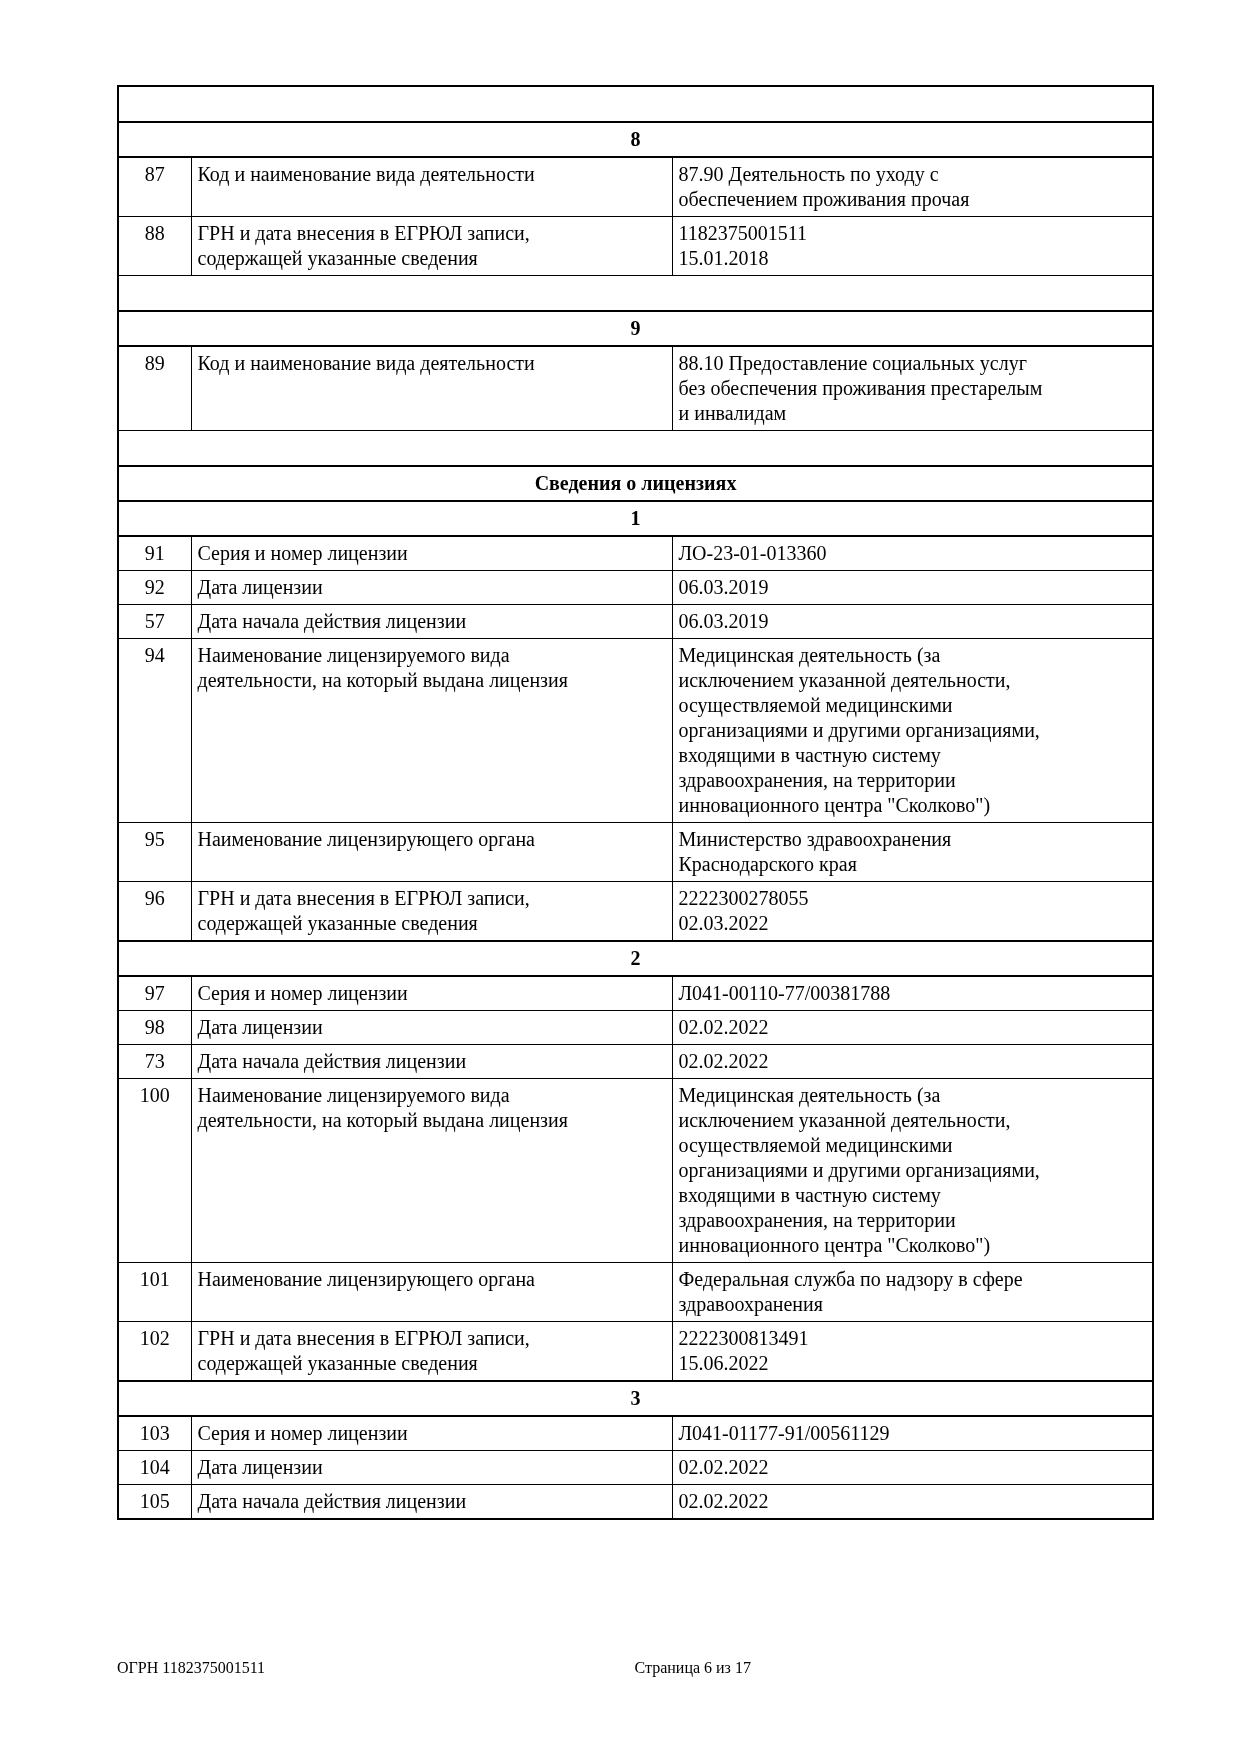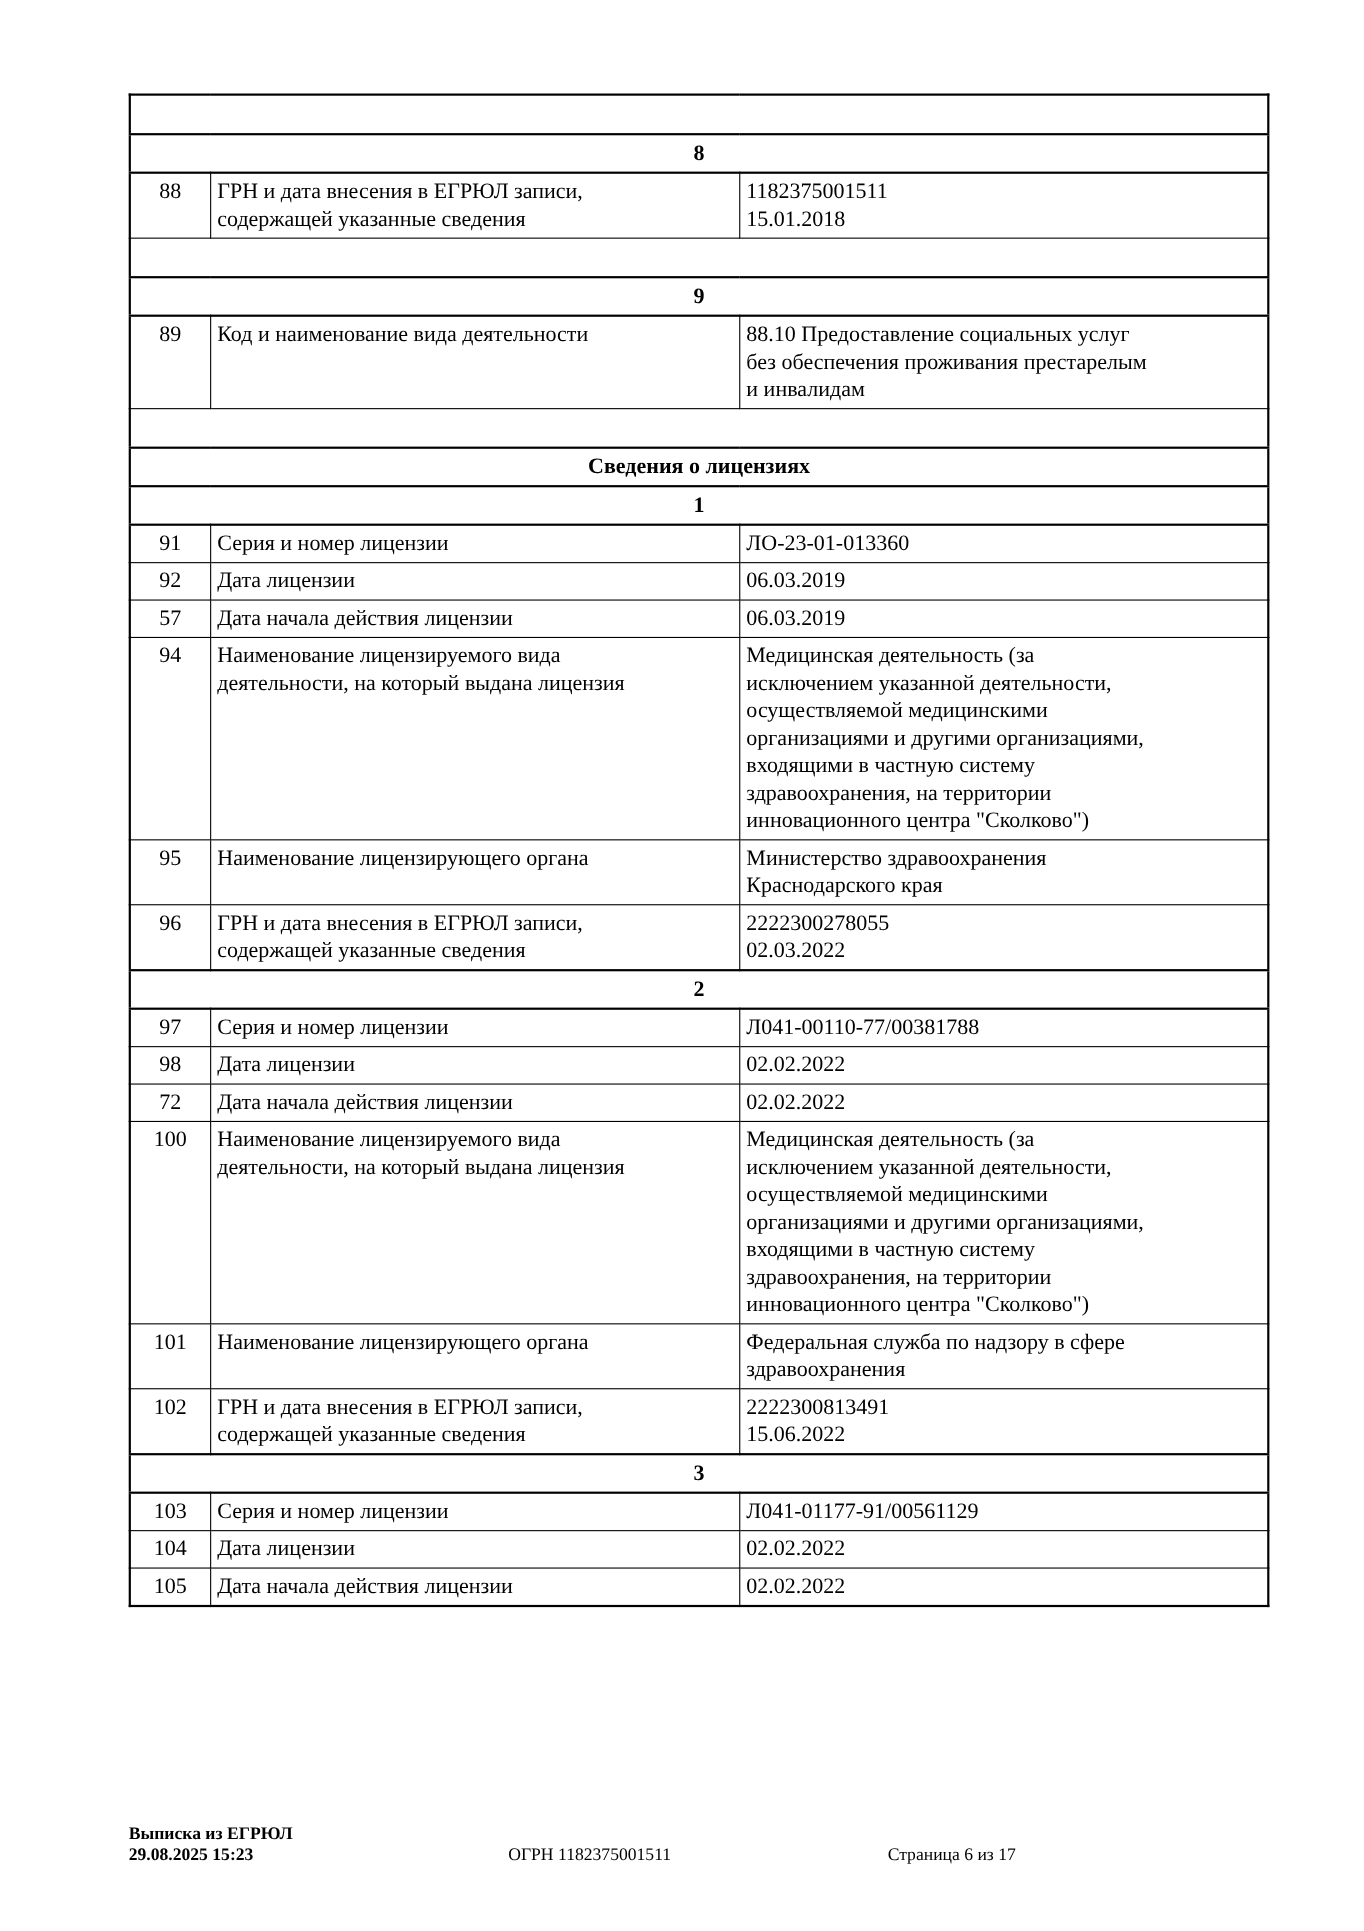--- a/index.html
+++ b/index.html
@@ -89,20 +89,26 @@
       <col style="width:481px">
     </colgroup>
     <tbody>
         <tr class="spacer">
           <td colspan="3"></td>
         </tr>
         <tr class="section">
           <td colspan="3">8</td>
         </tr>
         <tr class="item">
+          <td class="num">87</td>
+          <td>Код и наименование вида деятельности</td>
+          <td>87.90 Деятельность по уходу с
+обеспечением проживания прочая</td>
+        </tr>
+        <tr class="item">
           <td class="num">88</td>
           <td>ГРН и дата внесения в ЕГРЮЛ записи,
 содержащей указанные сведения</td>
           <td>1182375001511
 15.01.2018</td>
         </tr>
         <tr class="spacer">
           <td colspan="3"></td>
         </tr>
         <tr class="section">
@@ -171,21 +177,21 @@
           <td class="num">97</td>
           <td>Серия и номер лицензии</td>
           <td>Л041-00110-77/00381788</td>
         </tr>
         <tr class="item">
           <td class="num">98</td>
           <td>Дата лицензии</td>
           <td>02.02.2022</td>
         </tr>
         <tr class="item">
-          <td class="num">72</td>
+          <td class="num">73</td>
           <td>Дата начала действия лицензии</td>
           <td>02.02.2022</td>
         </tr>
         <tr class="item">
           <td class="num">100</td>
           <td>Наименование лицензируемого вида
 деятельности, на который выдана лицензия</td>
           <td>Медицинская деятельность (за
 исключением указанной деятельности,
 осуществляемой медицинскими
@@ -222,21 +228,17 @@
         </tr>
         <tr class="item">
           <td class="num">105</td>
           <td>Дата начала действия лицензии</td>
           <td>02.02.2022</td>
         </tr>
       </tbody>
   </table>
 
   <div class="footer">
-    <div class="left">
-      <div>Выписка из ЕГРЮЛ</div>
-      <div>29.08.2025 15:23</div>
-    </div>
     <div class="center">ОГРН 1182375001511</div>
     <div class="right">Страница 6 из 17</div>
   </div>
 
 </div>
 
 </body></html>

